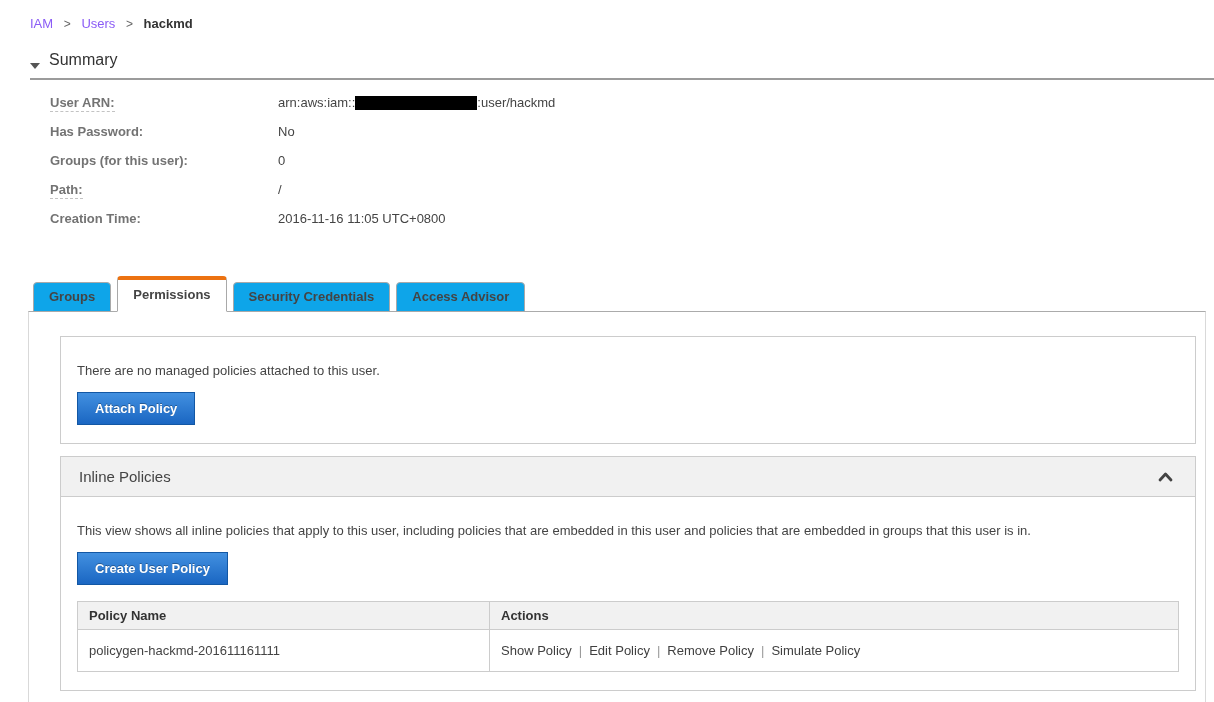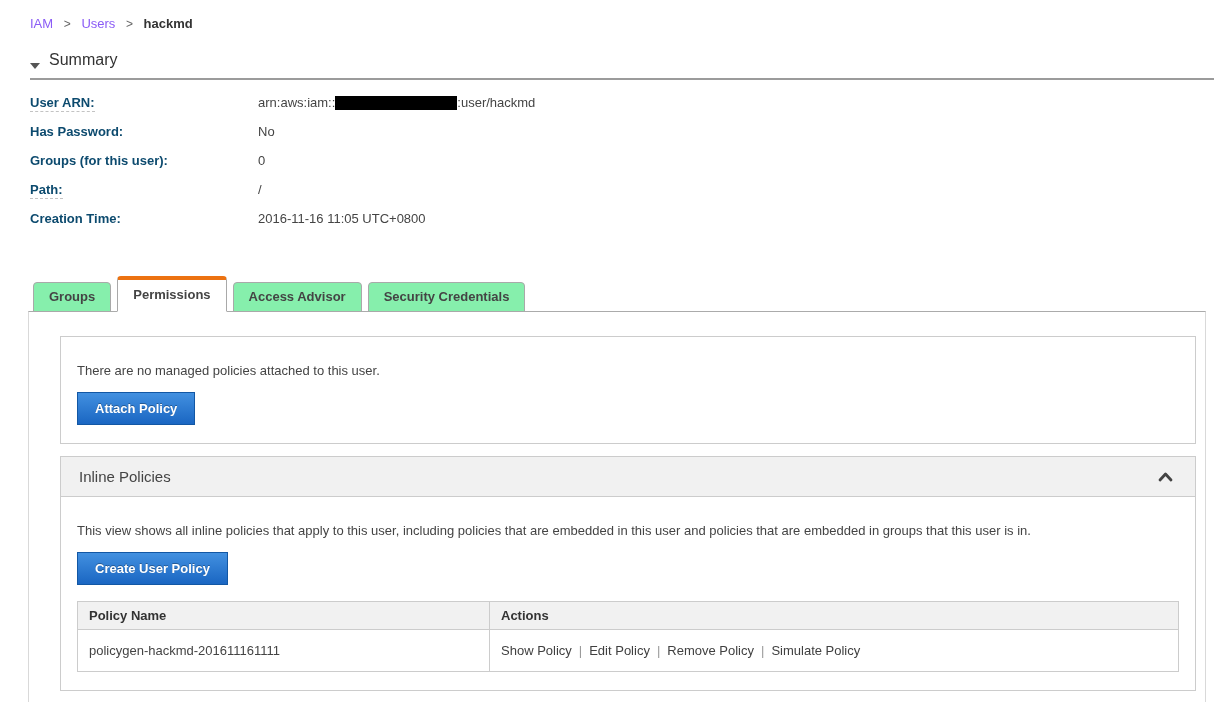--- a/index.html
+++ b/index.html
@@ -19,31 +19,31 @@
 
   
   .summary-header { display:flex; align-items:flex-end; gap:9px; margin:20px 0 0 30px;
     font-size:16px; color:#333; cursor:pointer; width:130px; }
   .caret-down { width:0; height:0; border-left:5px solid transparent;
     border-right:5px solid transparent; border-top:6px solid #555; }
   .summary-rule { border-top:2px solid #9b9b9b; margin:9px 0 0 30px; }
 
   .fields { margin:16px 0 0 30px; }
   .field-row { display:flex; align-items:baseline; margin-bottom:15px; line-height:14px; }
-  .field-label { width:228px; font-weight:bold; color:#0c4a6e; }
+  .field-label { width:228px; font-weight:bold; color:#737373;margin-left:20px; }
   .field-label .tooltip { border-bottom:1px dashed #c3c3c3; padding-bottom:1px; }
   .field-value { color:#444; }
   .redaction-box { display:inline-block; width:122px; height:14px; background:#000;
     vertical-align:text-bottom; }
 
   
   .tabs { display:flex; align-items:flex-end; margin:50px 0 0 33px; position:relative;
     z-index:2; margin-bottom:-1px; }
   .tab { padding:0 15px; height:30px; line-height:28px; font-weight:bold; color:#444;
-    background:#86efac; border:1px solid #a9a9a9; border-radius:4px 4px 0 0;
+    background:#0ea5e9; border:1px solid #a9a9a9; border-radius:4px 4px 0 0;
     margin-right:6px; cursor:pointer; white-space:nowrap; }
   .tab.active { background:#fff; border-top:4px solid #ec7211; height:36px;
     line-height:30px; border-bottom:1px solid #fff; }
 
   
   .tab-panel { margin-left:28px; width:1178px; min-height:396px;
     border-top:1px solid #ababab; border-left:1px solid #d9d9d9;
     border-right:1px solid #d9d9d9; border-bottom:1px solid #d9d9d9;
     padding:24px 10px 14px 31px; background:#fff; }
 
@@ -113,22 +113,22 @@
   </div>
   <div class="field-row">
     <div class="field-label">Creation Time:</div>
     <div class="field-value">2016-11-16 11:05 UTC+0800</div>
   </div>
 </div>
 
 <div class="tabs">
   <div class="tab">Groups</div>
   <div class="tab active">Permissions</div>
+  <div class="tab">Security Credentials</div>
   <div class="tab">Access Advisor</div>
-  <div class="tab">Security Credentials</div>
 </div>
 
 <div class="tab-panel">
 
   <div class="policy-box">
     <div class="policy-box-body">
       <p class="body-text">There are no managed policies attached to this user.</p>
       <button class="aws-btn">Attach Policy</button>
     </div>
   </div>

